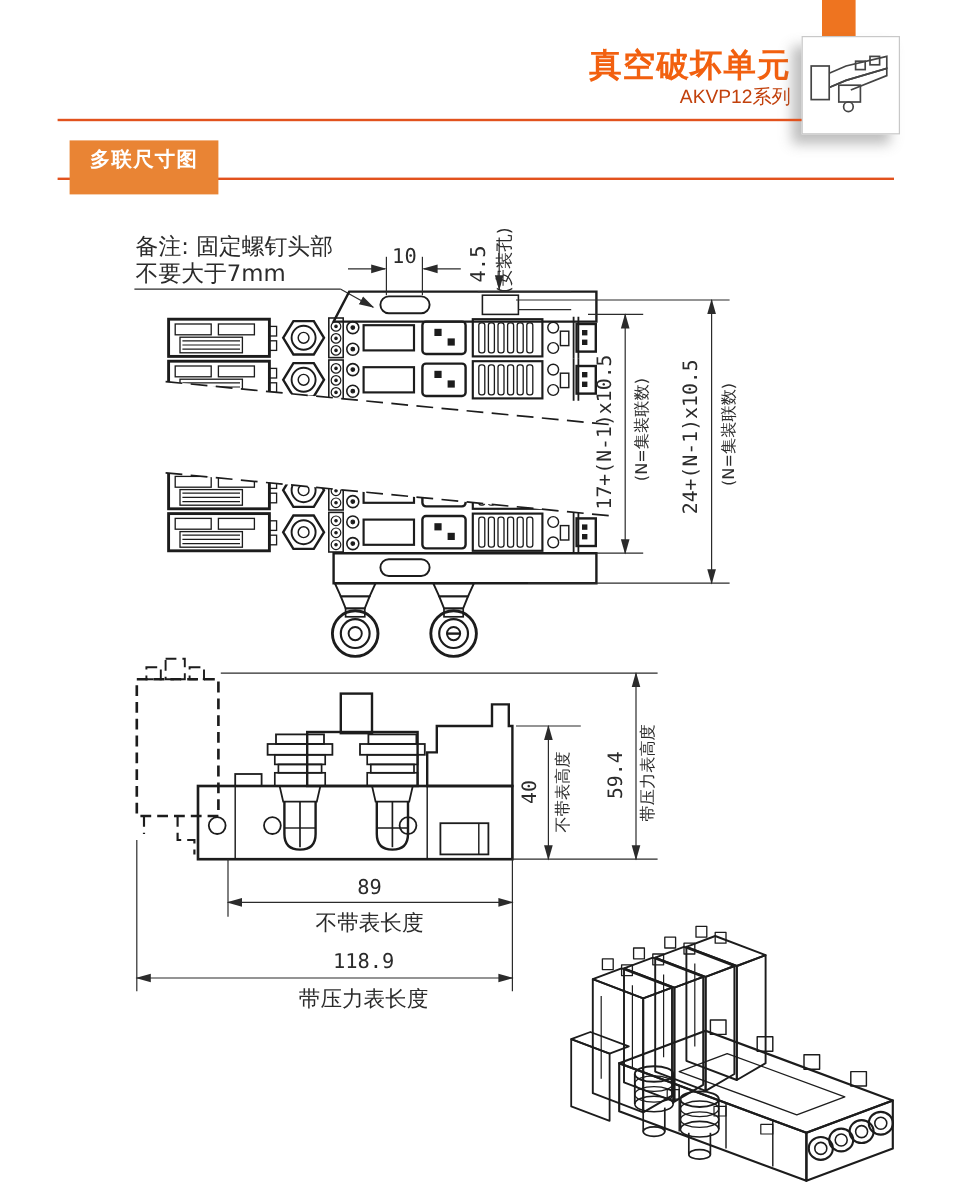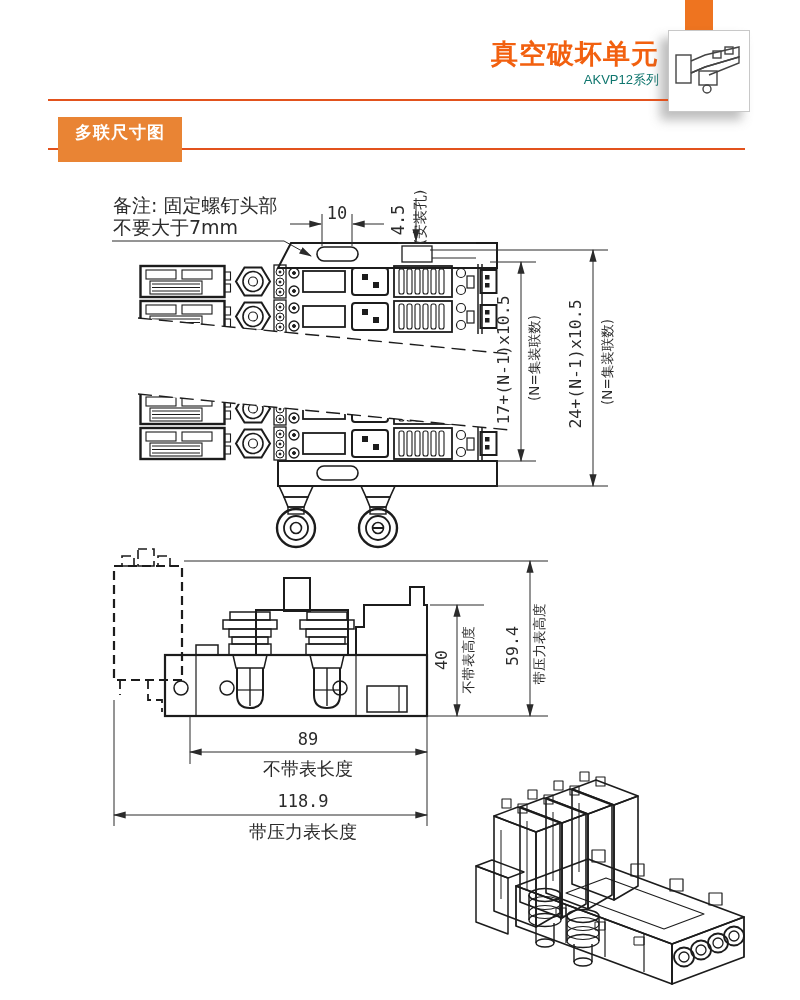--- a/index.html
+++ b/index.html
@@ -2,21 +2,21 @@
 <html><head>
 <meta charset="utf-8">
 <style>
   html,body{margin:0;padding:0;background:#fff;}
   body{width:800px;height:1000px;position:relative;overflow:hidden;
        font-family:"Liberation Sans","DejaVu Sans",sans-serif;}
   .abs{position:absolute;}
   
   .corner-tab{left:685px;top:0;width:28px;height:30px;background:#EE7420;}
   .page-title{right:141px;top:36px;font-size:27px;font-weight:bold;color:#F2600F;letter-spacing:1px;}
-  .series-label{right:141px;top:71px;font-size:13px;color:#0f766e;}
+  .series-label{right:141px;top:71px;font-size:16px;color:#c2410c;}
   .thumb-box{left:668px;top:30px;width:80px;height:80px;background:#fff;border:1px solid #c8c8c8;
              box-shadow:-8px 8px 10px rgba(110,110,110,.45);}
   .rule-1{left:48px;top:99px;width:620px;height:2px;background:#E2521D;}
   .rule-2{left:48px;top:148px;width:697px;height:2px;background:#E2521D;}
   .section-badge{left:58px;top:117px;width:124px;height:45px;background:#E98434;color:#fff;
                  font-size:17px;font-weight:bold;text-align:center;line-height:31px;letter-spacing:1px;}
   
   svg.art{left:0;top:0;}
   .ln{stroke:#1c1c1c;fill:none;}
   .dim{stroke:#2b2b2b;fill:none;stroke-width:1;}

